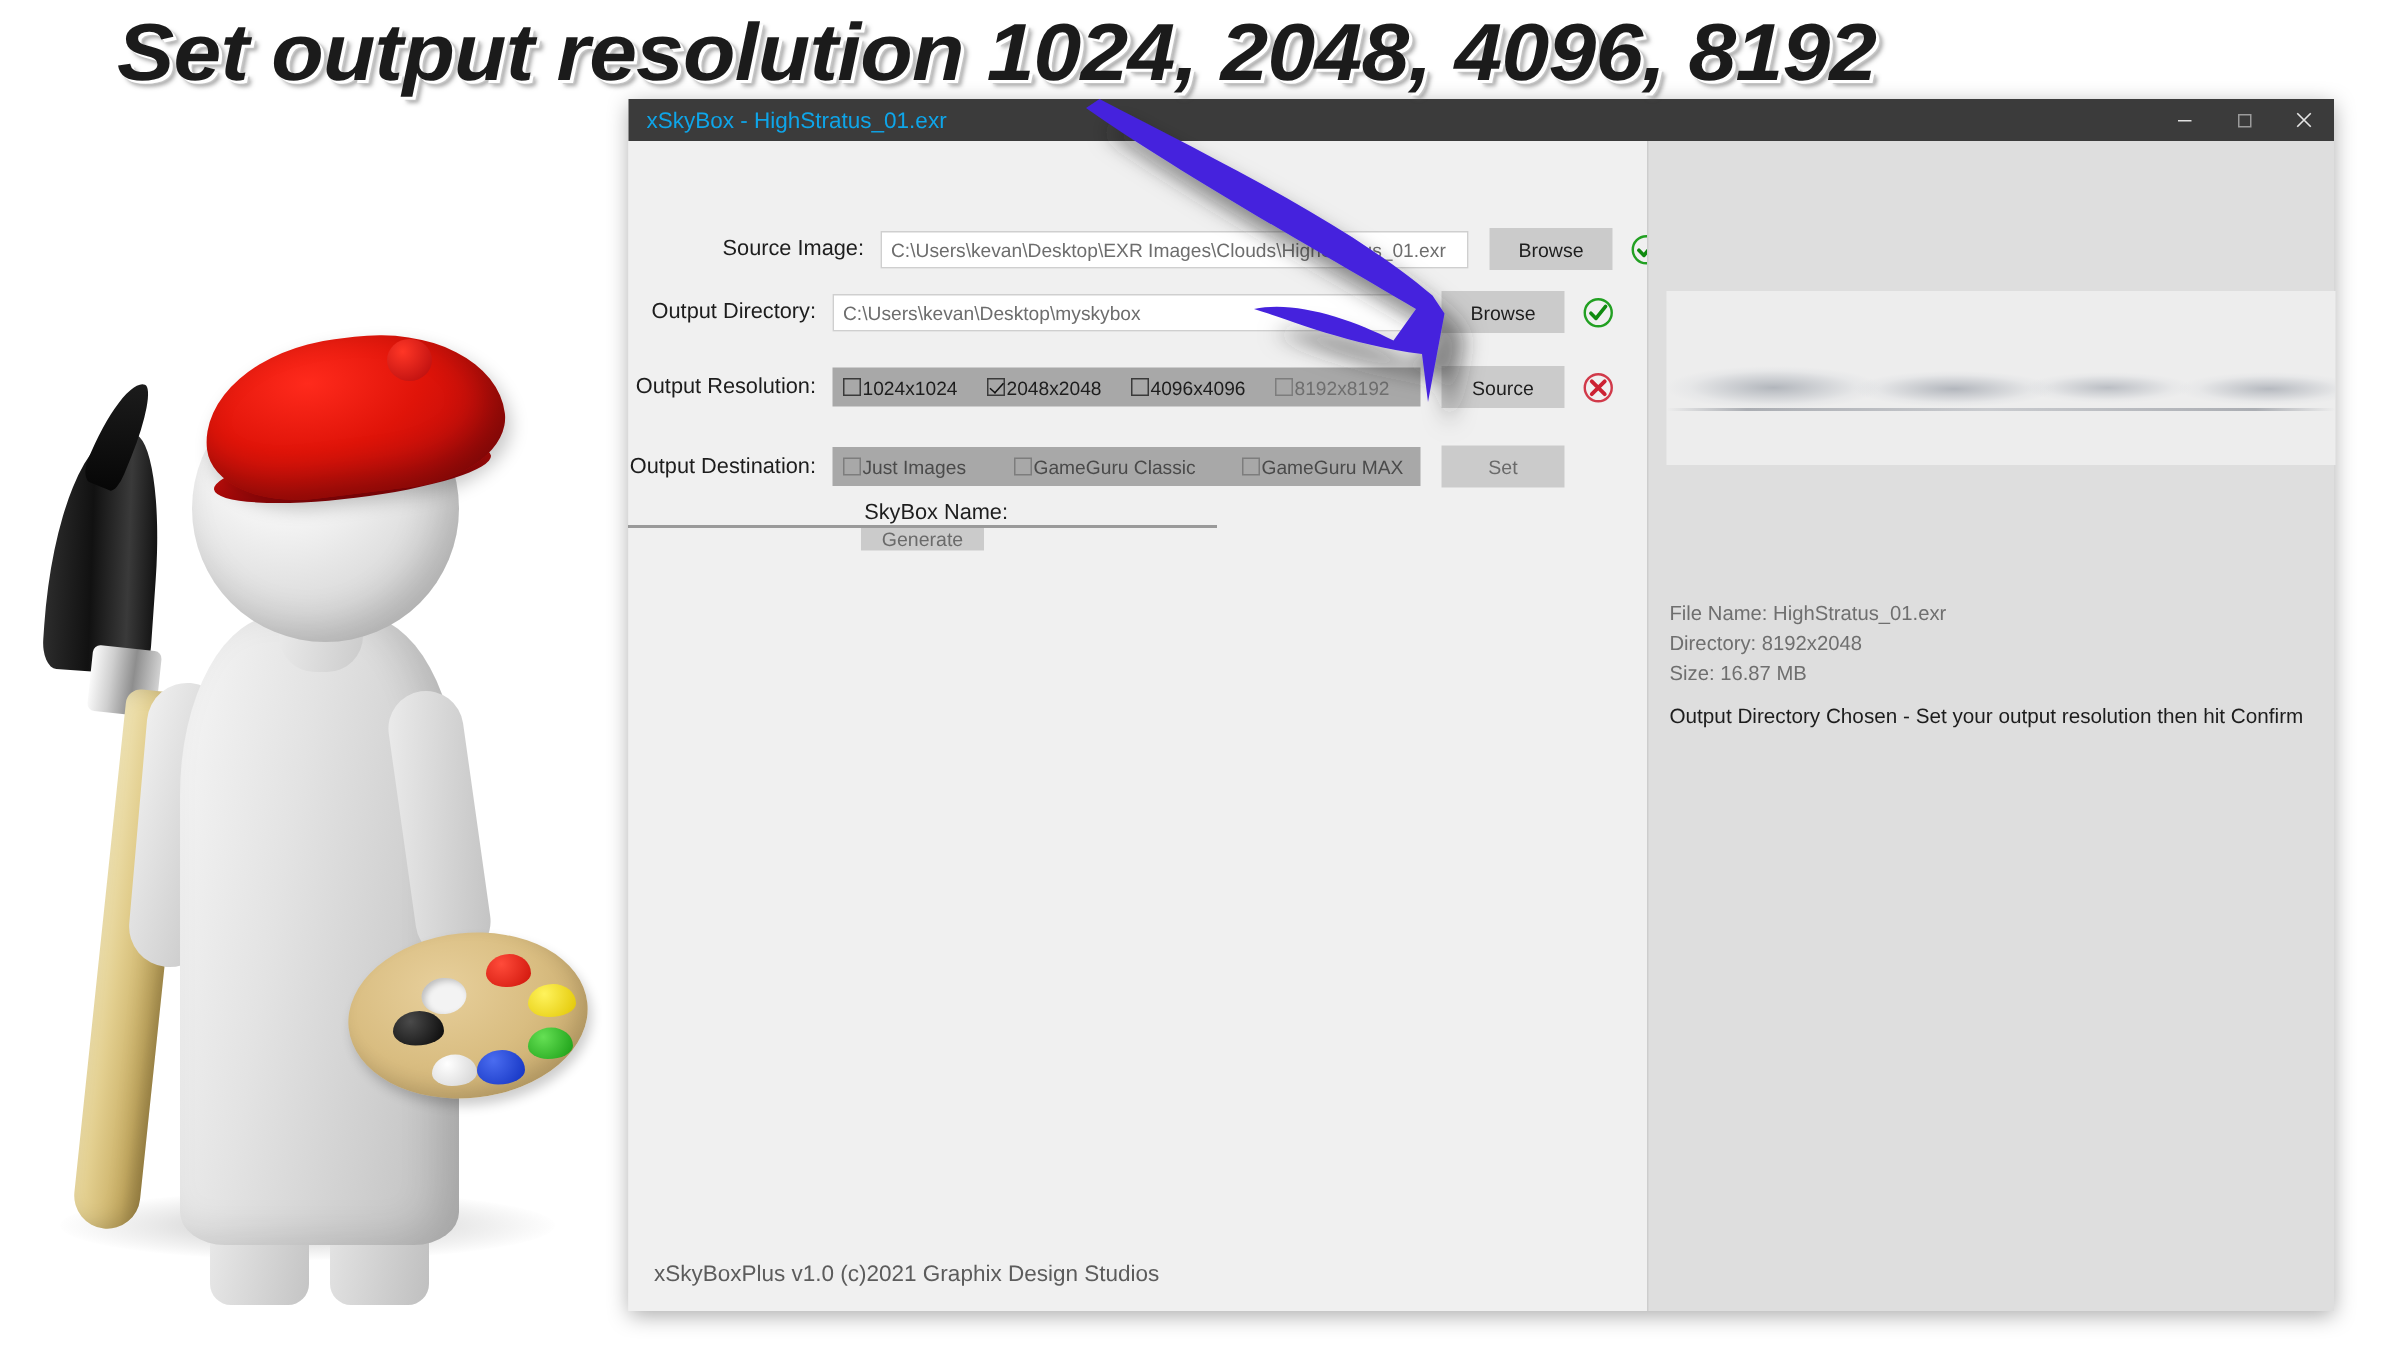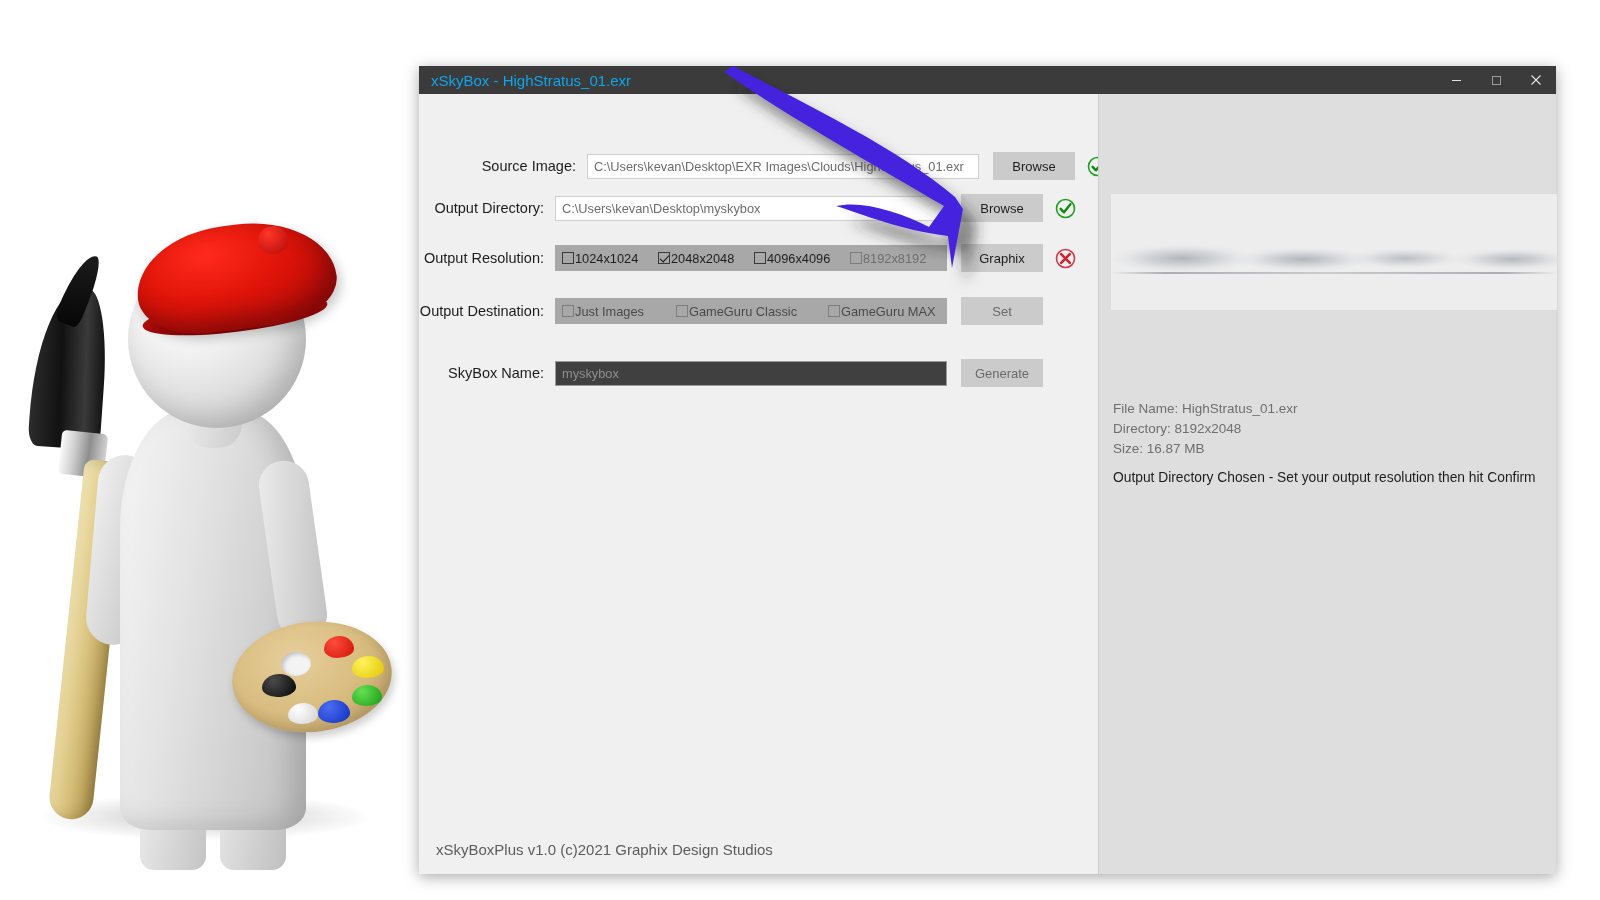--- a/index.html
+++ b/index.html
@@ -509,21 +509,21 @@
             <div class="opt" style="width:96px;">
               <span class="cbox"></span>
               <span>4096x4096</span>
             </div>
             <div class="opt dim" style="width:96px;">
               <span class="cbox dim"></span>
               <span>8192x8192</span>
             </div>
           </div>
           <div style="width:14px;"></div>
-          <button class="act-btn">Graphix</button>
+          <button class="act-btn">Source</button>
           <div style="width:11px;"></div>
           <div class="status-icon">
             <svg width="21" height="21" viewBox="0 0 21 21">
               <circle cx="10.5" cy="10.5" r="9" fill="none" stroke="#d13a4a" stroke-width="1.6"></circle>
               <path d="M6.2 6.2 L14.8 14.8 M14.8 6.2 L6.2 14.8" fill="none" stroke="#cc2233" stroke-width="2.6" stroke-linecap="round"></path>
             </svg>
           </div>
         </div>
 
         <div class="form-row" style="top:202px;">
@@ -539,21 +539,21 @@
             </div>
             <div class="opt muted">
               <span class="cbox dim"></span>
               <span>GameGuru MAX</span>
             </div>
           </div>
           <div style="width:14px;"></div>
           <button class="act-btn dim">Set</button>
         </div>
 
-        <div class="form-row" style="top:264px;">
+        <div class="form-row" style="top:240px;flex-direction:column;">
           <div class="row-label">SkyBox Name:</div>
           <div class="text-field disabled">myskybox</div>
           <div style="width:14px;"></div>
           <button class="act-btn dim">Generate</button>
         </div>
 
         <div id="footer-text">xSkyBoxPlus v1.0 (c)2021 Graphix Design Studios</div>
       </div>
 
       <div id="preview-pane">
@@ -563,20 +563,23 @@
         </div>
         <div class="meta-line" style="top:307px;">File Name: HighStratus_01.exr</div>
         <div class="meta-line" style="top:327px;">Directory: 8192x2048</div>
         <div class="meta-line" style="top:347px;">Size: 16.87 MB</div>
         <div id="status-message">Output Directory Chosen - Set your output resolution then hit Confirm</div>
       </div>
 
     </div>
   </div>
 
+  <div id="banner">
+    <div id="banner-text">Set output resolution 1024, 2048, 4096, 8192</div>
+  </div>
 
   <svg id="arrow-overlay" viewBox="0 0 1600 900">
     <defs>
       <filter id="arrowShadow" x="-30%" y="-30%" width="180%" height="180%">
         <feDropShadow dx="14" dy="16" stdDeviation="7" flood-color="#2a2a2a" flood-opacity="0.55"></feDropShadow>
       </filter>
     </defs>
     <g filter="url(#arrowShadow)">
       <path d="M724 72
                C 790 118, 880 168, 944 206

